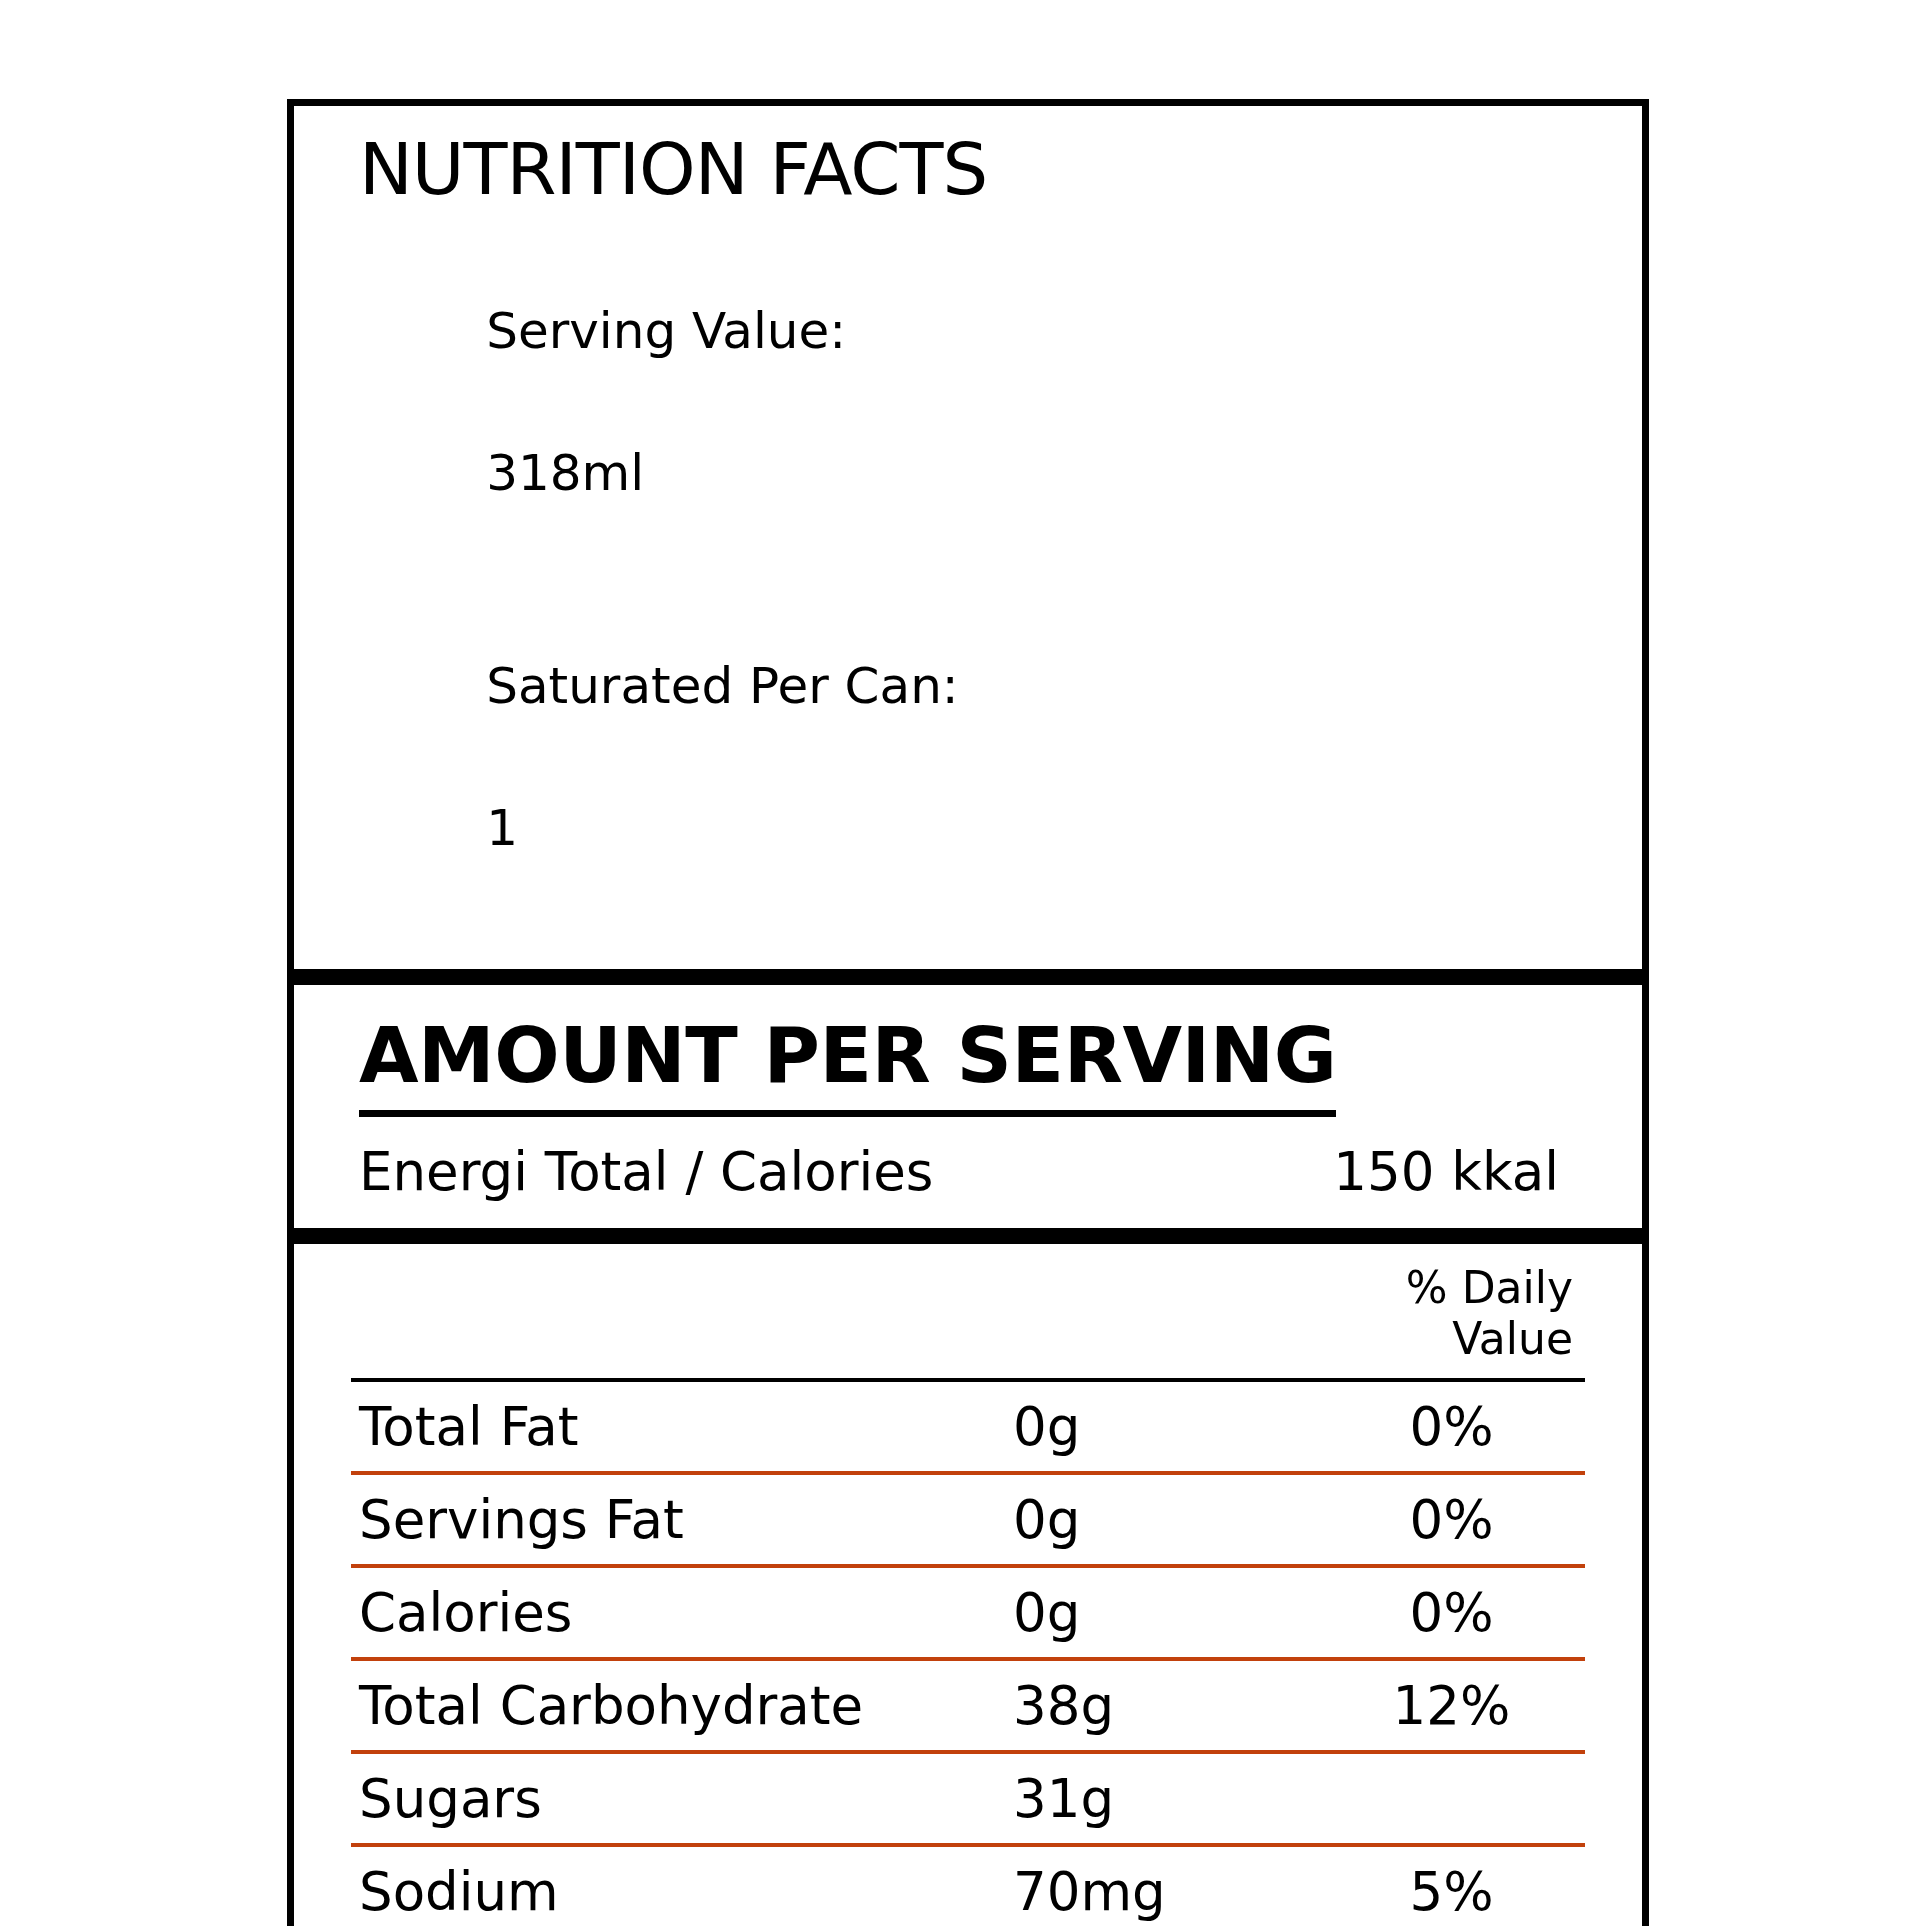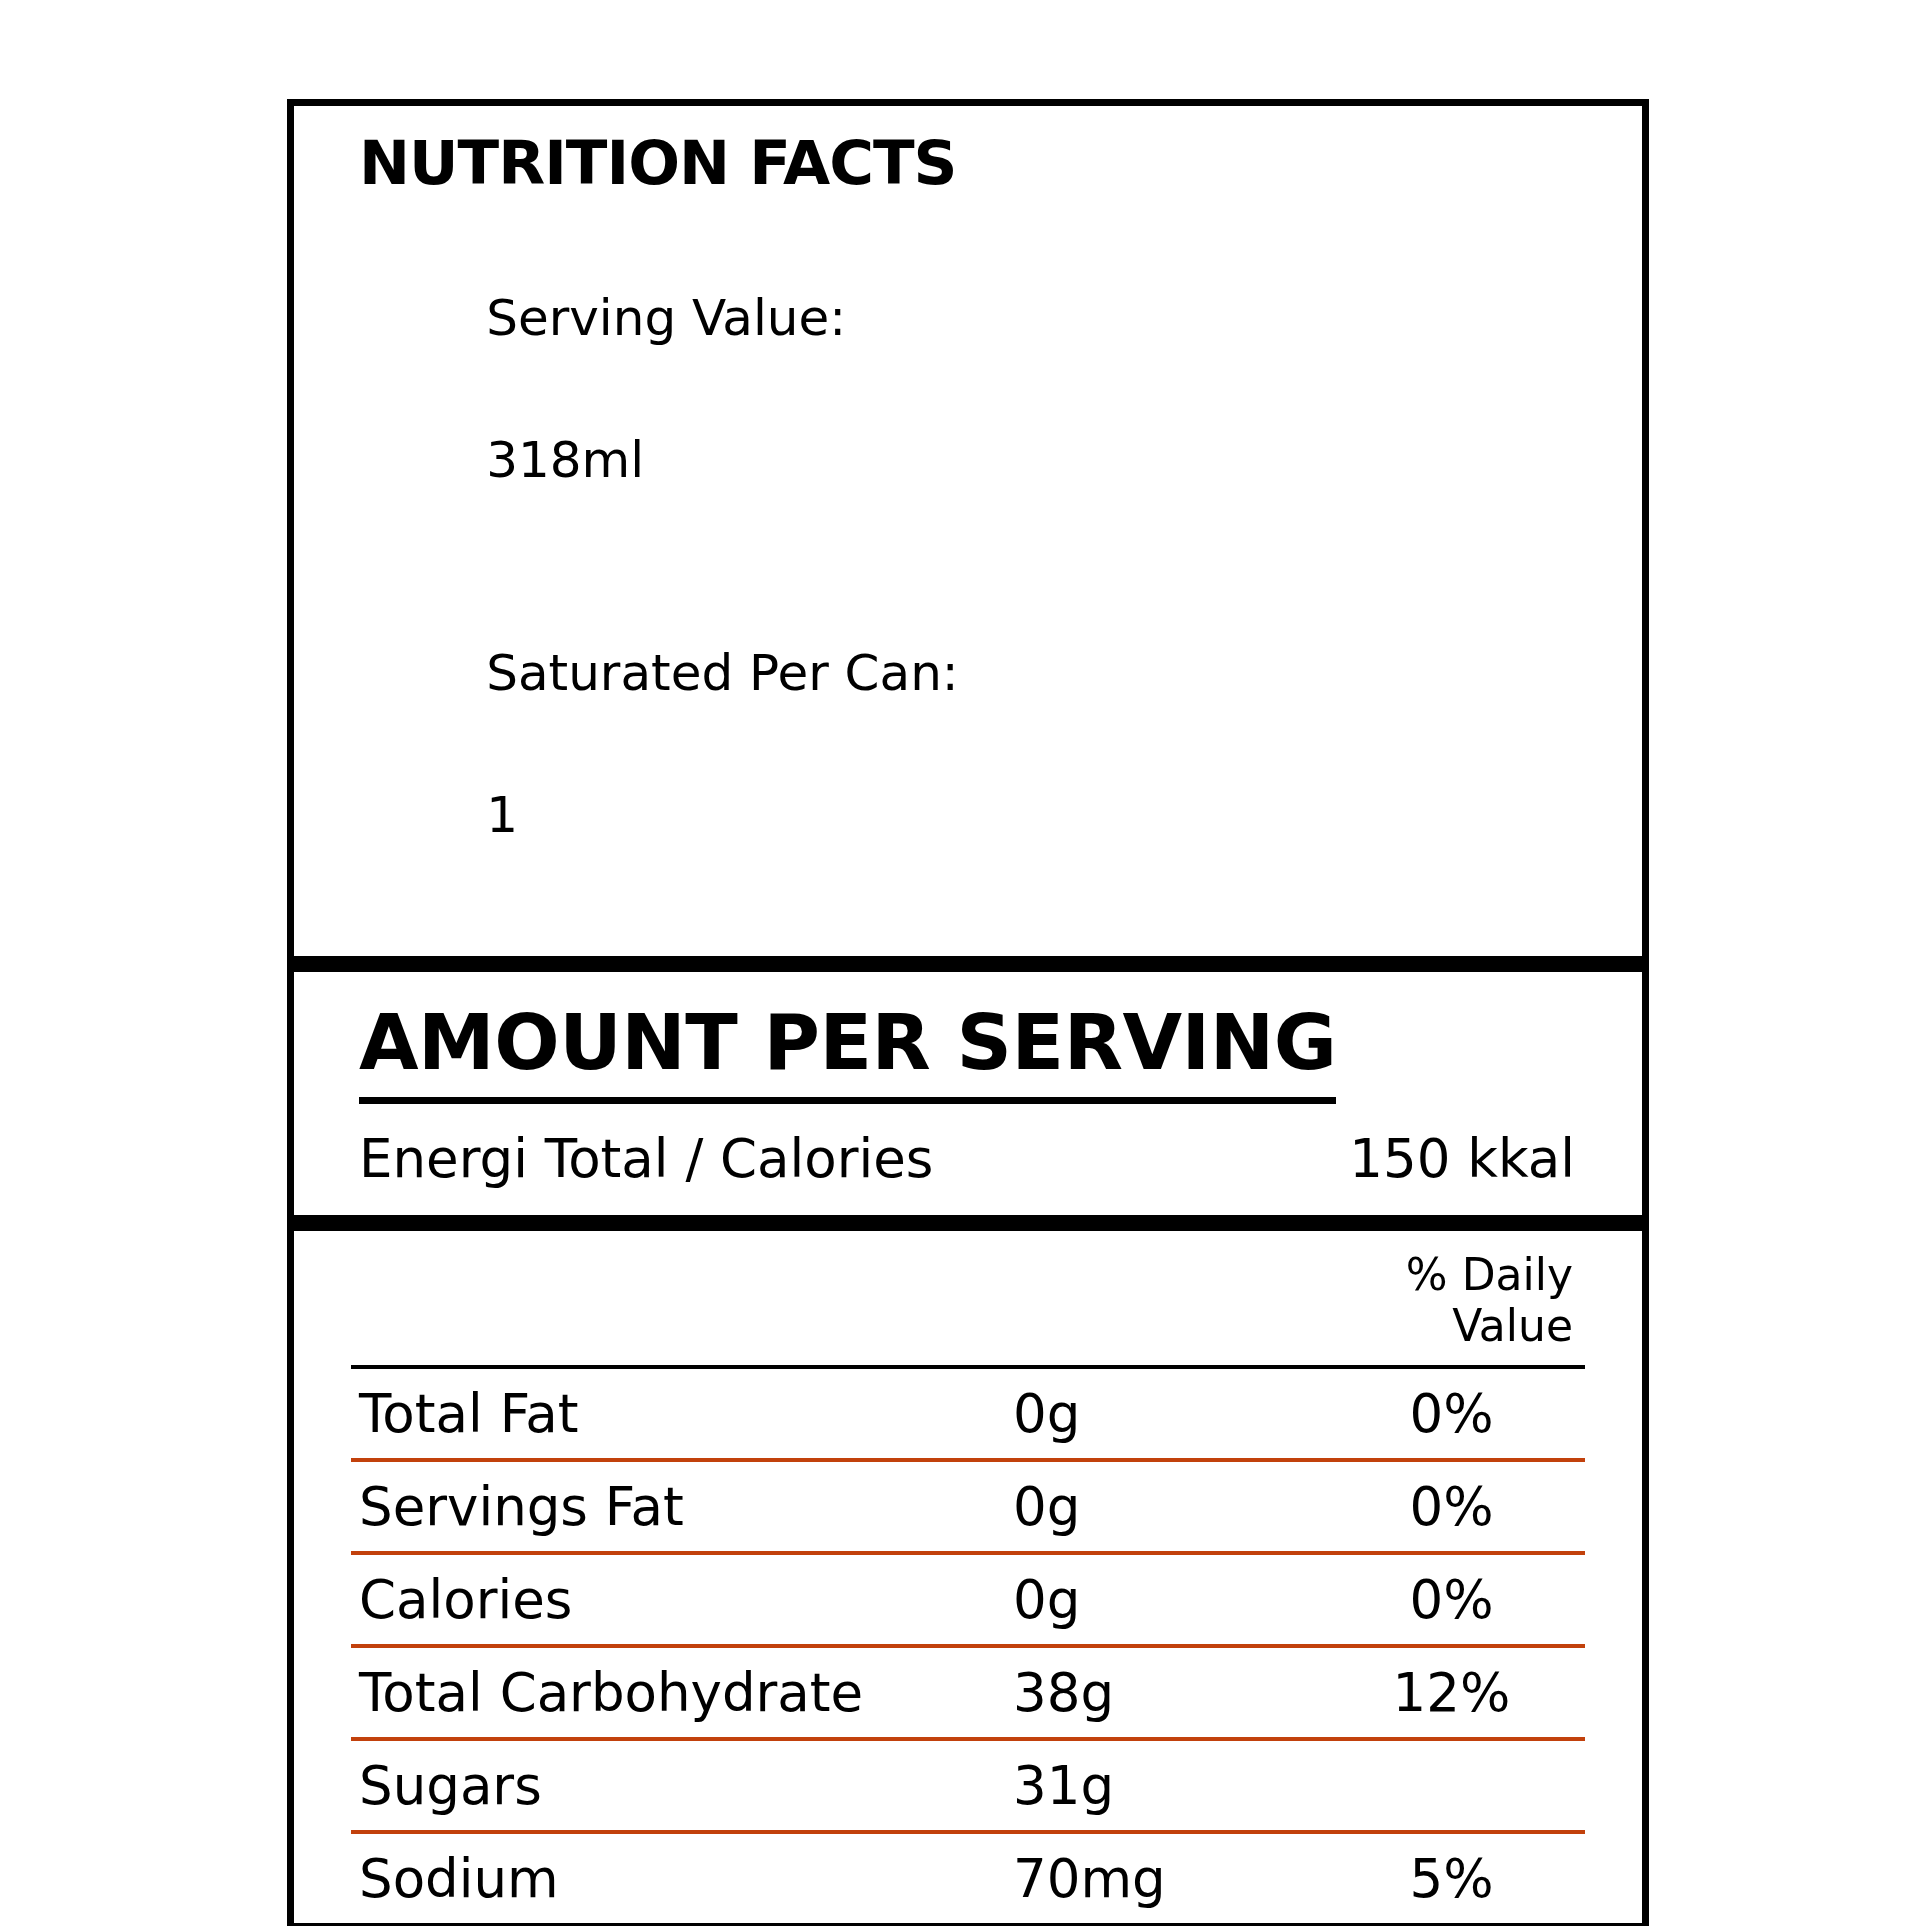--- a/index.html
+++ b/index.html
@@ -30,22 +30,22 @@
     box-sizing: border-box;
     border: 7px solid #000;
     background: #fff;
   }
 
   
   .sec-head {
     padding: 22px 57px 34px 57px;
   }
   .title {
-    font-size: 61px;
-    font-weight: bold;
+    font-size: 72px;
+    font-weight: normal;
     letter-spacing: -1px;
     line-height: 1.15;
     margin: 0 0 14px 8px;
   }
   .serving-line {
     font-size: 50px;
     line-height: 1.42;
     margin-left: 8px;
     white-space: pre;
   }
@@ -69,21 +69,21 @@
     margin-left: 8px;
   }
   .cal-row {
     display: flex;
     align-items: baseline;
     justify-content: space-between;
     margin: 24px 8px 6px 8px;
     font-size: 53px;
   }
   .cal-val {
-    margin-right: 2px;
+    margin-right: 18px;
   }
 
   
   .sec-table {
     padding: 0 57px 0 57px;
   }
   table.nutri {
     width: 100%;
     border-collapse: collapse;
     font-size: 53px;

